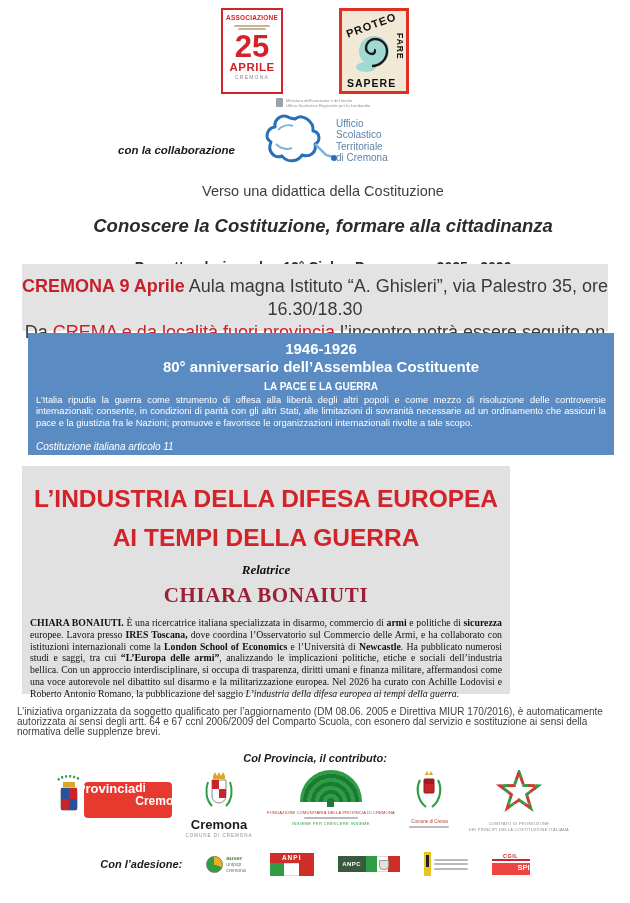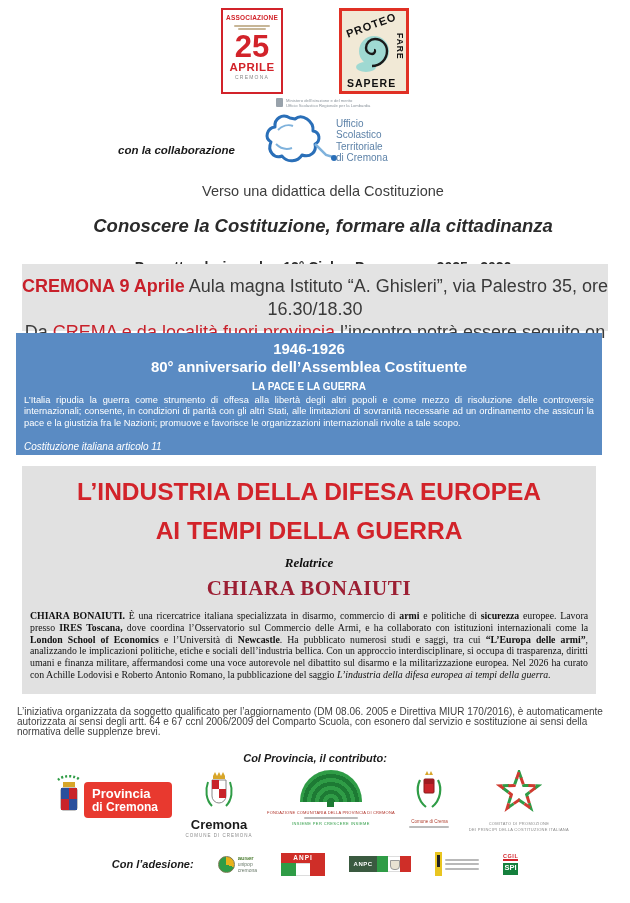--- a/index.html
+++ b/index.html
@@ -39,45 +39,45 @@
   .intro-l2{font-size:18.5px;font-weight:bold;font-style:italic;color:#2b2b2b;margin-top:16px;}
   .intro-l3{font-size:14px;font-weight:bold;color:#2b2b2b;margin-top:22px;}
 
   
   .event-box{position:absolute;top:264px;left:22px;width:586px;height:67px;background:#e3e3e3;
              box-sizing:border-box;padding-top:11px;text-align:center;font-size:18px;color:#3a3a3a;line-height:23px;}
   .red-bold{color:#c8202a;font-weight:bold;}
   .red{color:#c8202a;}
 
   
-  .blue-box{position:absolute;top:333px;left:16px;width:586px;height:122px;background:#5a8bc3;color:#fff;
+  .blue-box{position:absolute;top:333px;left:28px;width:586px;height:122px;background:#5a8bc3;color:#fff;
             box-sizing:border-box;padding:7px 8px 16px;}
   .bb-years,.bb-anniv{text-align:center;font-weight:bold;font-size:15px;line-height:18px;}
   .bb-sub{text-align:center;font-weight:bold;font-size:10px;margin-top:5px;}
   .bb-art{font-size:9.3px;line-height:11.4px;text-align:justify;margin-top:3px;}
   .bb-src{font-size:10px;font-style:italic;margin-top:12px;}
 
   
-  .main-box{position:absolute;top:466px;left:22px;width:574px;height:228px;background:#e1e1e1;
-            box-sizing:border-box;padding-top:13px;}
+  .main-box{position:absolute;top:466px;left:22px;width:488px;height:228px;background:#e1e1e1;
+            box-sizing:border-box;padding-top:20px;}
   .mb-t1,.mb-t2{text-align:center;color:#d2232a;font-weight:bold;font-size:24.5px;line-height:26px;}
   .mb-t2{margin-top:13px;}
   .mb-role{text-align:center;font-family:"Liberation Serif",serif;font-weight:bold;font-style:italic;font-size:13px;color:#111;margin-top:11px;}
   .mb-speaker{text-align:center;font-family:"Liberation Serif",serif;font-weight:bold;font-size:21px;color:#9c1f33;letter-spacing:.6px;margin-top:5px;}
   .mb-bio{font-family:"Liberation Serif",serif;font-size:9.8px;line-height:11.8px;text-align:justify;color:#101010;margin:9px 8px 0;}
 
   
   .fineprint{position:absolute;top:707px;left:17px;width:597px;font-size:10px;line-height:10px;color:#3f3f3f;text-align:left;}
 
   
   .pat-label{position:absolute;top:752px;left:0;width:100%;text-align:center;font-weight:bold;font-style:italic;font-size:11px;color:#1a1a1a;}
   .pat-row{position:absolute;top:770px;left:55px;width:520px;display:flex;justify-content:space-between;align-items:flex-start;}
   .lg-prov{display:flex;align-items:center;gap:1px;margin-top:4px;}
   .prov-box{background:#e8392f;border-radius:4px;width:88px;height:36px;color:#fff;font-weight:bold;
-            display:flex;flex-direction:column;justify-content:center;padding-left:8px;box-sizing:border-box;}
+            display:flex;flex-direction:row;justify-content:center;padding-left:8px;box-sizing:border-box;}
   .prov-box .p1{font-size:13px;line-height:14px;}
   .prov-box .p2{font-size:12px;line-height:13px;}
   .lg-center{text-align:center;}
   .crem-name{font-size:13px;font-weight:bold;color:#1a1a1a;margin-top:1px;}
   .crem-sub{font-size:4.5px;color:#8a8a8a;letter-spacing:1px;margin-top:1px;}
   .lg-fond{width:130px;text-align:center;}
   .fond-dome{width:62px;height:32px;margin:0 auto;border-radius:62px 62px 0 0;
              background:repeating-radial-gradient(circle at 50% 100%, #1d7a34 0 4px, #2f9c46 4px 8px);}
   .fond-trunk{width:7px;height:5px;background:#1d7a34;margin:0 auto;}
   .fond-l1{font-size:4px;color:#b03228;margin-top:3px;letter-spacing:.2px;}
@@ -105,22 +105,22 @@
   .anpc-box{background:#3a5a40;color:#fff;font-weight:bold;font-size:6px;width:28px;text-align:center;line-height:16px;letter-spacing:.5px;}
   .anpc-flag{display:flex;width:34px;position:relative;}
   .anpc-flag div{flex:1;}
   .anpc-shield{position:absolute;left:13px;top:4px;width:8px;height:8px;border-radius:0 0 4px 4px;background:#e8e2d2;border:1px solid #999;}
   .lg-ist{display:flex;align-items:center;gap:3px;}
   .ist-bar{width:7px;height:24px;background:#e9c520;position:relative;}
   .ist-bar::after{content:"";position:absolute;left:2px;top:3px;width:3px;height:12px;background:#222;}
   .ist-txt .microbar{width:34px;margin:2.5px 0;background:#b9b9b9;}
   .lg-cgil{text-align:center;}
   .cgil-top{color:#d2232a;font-weight:bold;font-size:5.5px;letter-spacing:.5px;}
-  .cgil-box{width:15px;height:14px;background:#15803d;color:#fff;font-weight:bold;font-size:7.5px;
-            line-height:14px;border-top:2px solid #d2232a;box-shadow:inset 0 2px 0 #fff;}
+  .cgil-box{width:38px;height:14px;background:#ef4444;color:#fff;font-weight:bold;font-size:7.5px;
+            line-height:14px;border-top:2px solid #d2232a;box-shadow:inset 0 2px 0 #fff;text-align:right;}
 </style>
 </head>
 <body>
 
 <div class="poster">
 
   <div class="top-logos">
     <div class="logo25">
       <div class="assoc">ASSOCIAZIONE</div>
       <div class="bars">

